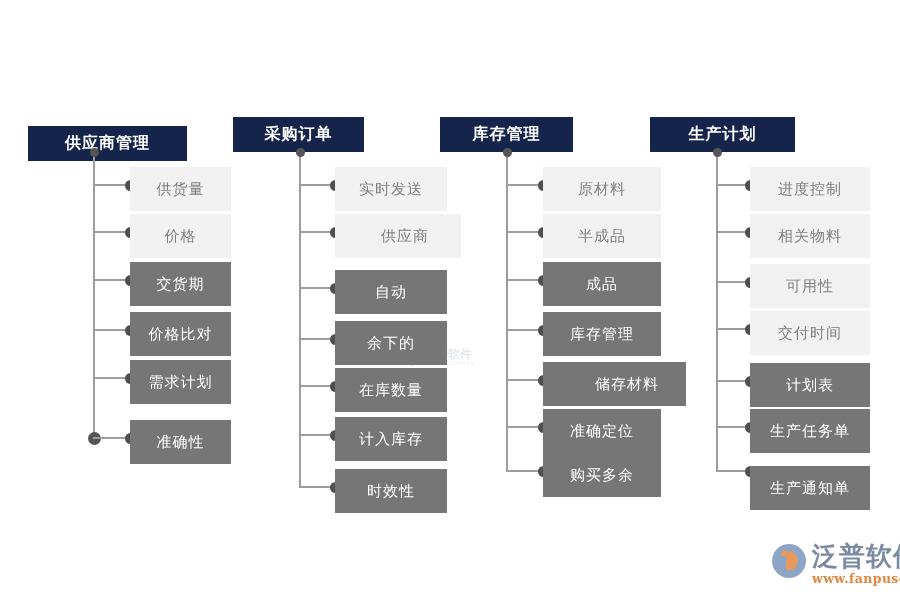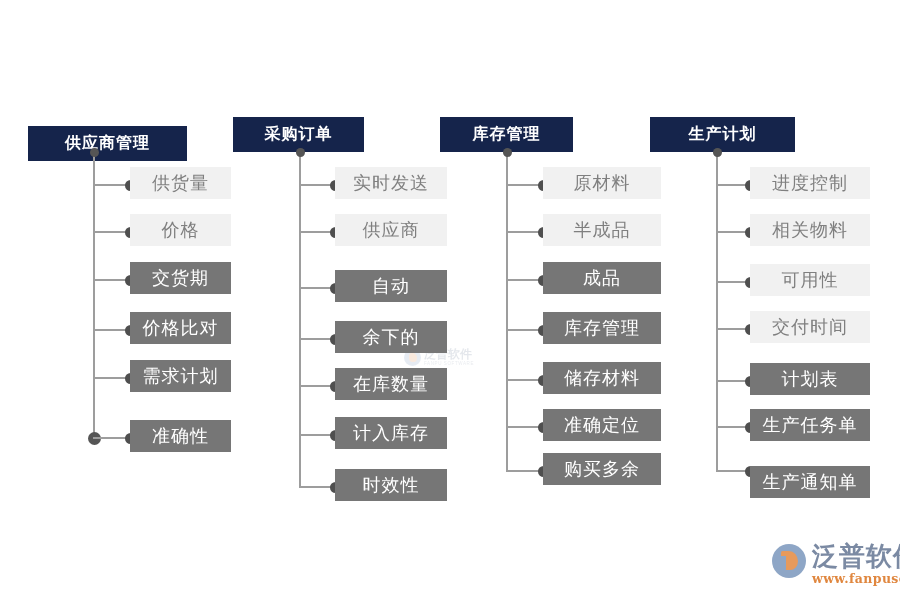--- a/index.html
+++ b/index.html
@@ -128,25 +128,25 @@
     position: absolute;
     width: 11px;
     height: 11px;
     border-radius: 50%;
     background: #4f4f4f;
   }
 
   
   .item-box {
     position: absolute;
-    height: 32px;
+    height: 44px;
     display: flex;
     align-items: center;
     justify-content: center;
-    font-size: 18px;
+    font-size: 15px;
     letter-spacing: 1px;
   }
   .item-box.light {
     background: #f1f1f1;
     color: #7f7f7f;
   }
   .item-box.dark {
     background: #767676;
     color: #ffffff;
   }
@@ -250,21 +250,21 @@
       </div>
       <div class="column">
         <div class="col-header" style="left: 233px; top: 117px; width: 131px;">采购订单</div>
         <div class="spine" style="left: 299px; top: 152px; height: 335px;"></div>
         <div class="spine-dot-top" style="left: 295.5px; top: 148px;"></div>
         <div class="connector" style="left: 299px; top: 184px; width: 36px;"></div>
         <div class="node-dot" style="left: 329.5px; top: 179.5px;"></div>
         <div class="item-box light" style="left: 335px; top: 167px; width: 112px;">实时发送</div>
         <div class="connector" style="left: 299px; top: 231px; width: 36px;"></div>
         <div class="node-dot" style="left: 329.5px; top: 226.5px;"></div>
-        <div class="item-box light" style="left: 335px; top: 214px; width: 112px;">供应商</div>
+        <div class="item-box light" style="left: 335px; top: 214px; width: 112px; padding-left: 14px;">供应商</div>
         <div class="connector" style="left: 299px; top: 287px; width: 36px;"></div>
         <div class="node-dot" style="left: 329.5px; top: 282.5px;"></div>
         <div class="item-box dark" style="left: 335px; top: 270px; width: 112px;">自动</div>
         <div class="connector" style="left: 299px; top: 338px; width: 36px;"></div>
         <div class="node-dot" style="left: 329.5px; top: 333.5px;"></div>
         <div class="item-box dark" style="left: 335px; top: 321px; width: 112px;">余下的</div>
         <div class="connector" style="left: 299px; top: 385px; width: 36px;"></div>
         <div class="node-dot" style="left: 329.5px; top: 380.5px;"></div>
         <div class="item-box dark" style="left: 335px; top: 368px; width: 112px;">在库数量</div>
         <div class="connector" style="left: 299px; top: 434px; width: 36px;"></div>
@@ -285,21 +285,21 @@
         <div class="node-dot" style="left: 537.5px; top: 226.5px;"></div>
         <div class="item-box light" style="left: 543px; top: 214px; width: 118px;">半成品</div>
         <div class="connector" style="left: 506px; top: 279px; width: 37px;"></div>
         <div class="node-dot" style="left: 537.5px; top: 274.5px;"></div>
         <div class="item-box dark" style="left: 543px; top: 262px; width: 118px;">成品</div>
         <div class="connector" style="left: 506px; top: 329px; width: 37px;"></div>
         <div class="node-dot" style="left: 537.5px; top: 324.5px;"></div>
         <div class="item-box dark" style="left: 543px; top: 312px; width: 118px;">库存管理</div>
         <div class="connector" style="left: 506px; top: 379px; width: 37px;"></div>
         <div class="node-dot" style="left: 537.5px; top: 374.5px;"></div>
-        <div class="item-box dark" style="left: 543px; top: 362px; width: 118px;">储存材料</div>
+        <div class="item-box dark" style="left: 543px; top: 362px; width: 118px; padding-left: 25px;">储存材料</div>
         <div class="connector" style="left: 506px; top: 426px; width: 37px;"></div>
         <div class="node-dot" style="left: 537.5px; top: 421.5px;"></div>
         <div class="item-box dark" style="left: 543px; top: 409px; width: 118px;">准确定位</div>
         <div class="connector" style="left: 506px; top: 470px; width: 37px;"></div>
         <div class="node-dot" style="left: 537.5px; top: 465.5px;"></div>
         <div class="item-box dark" style="left: 543px; top: 453px; width: 118px;">购买多余</div>
       </div>
       <div class="column">
         <div class="col-header" style="left: 650px; top: 117px; width: 145px;">生产计划</div>
         <div class="spine" style="left: 716px; top: 152px; height: 319px;"></div>

